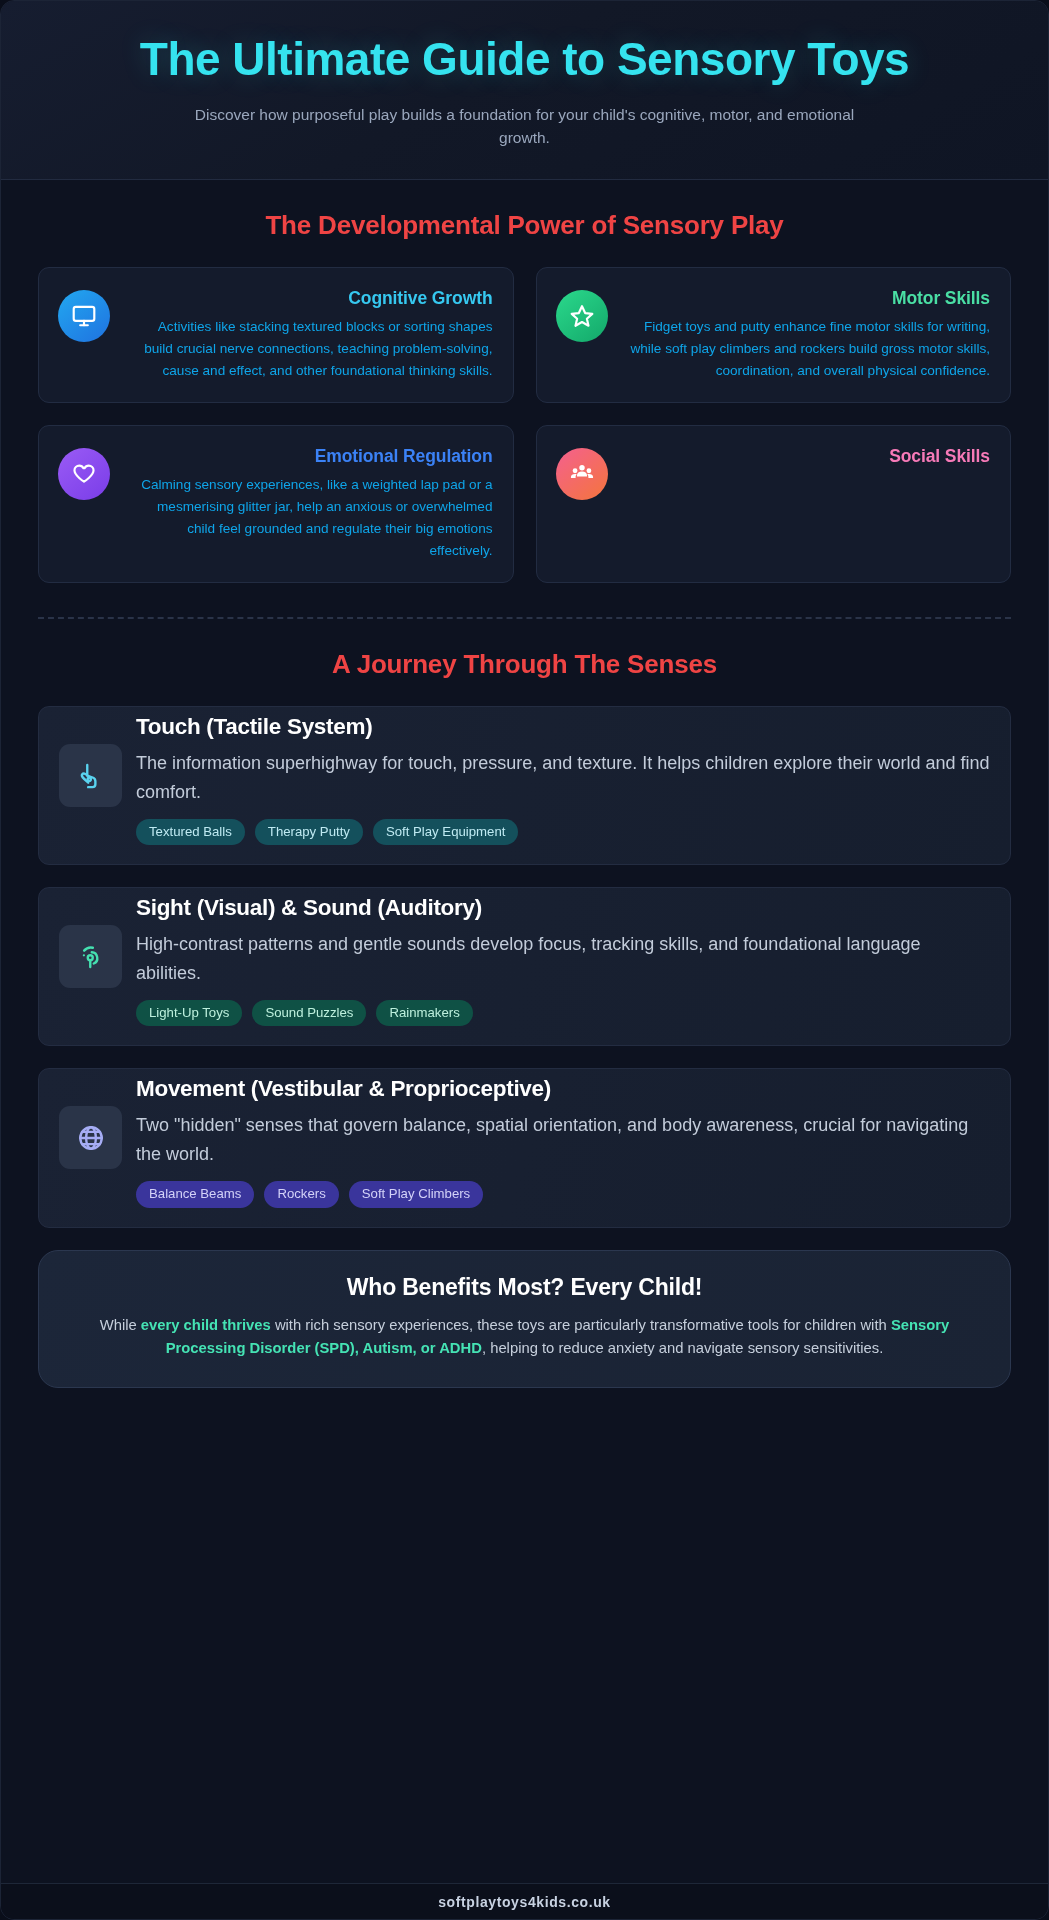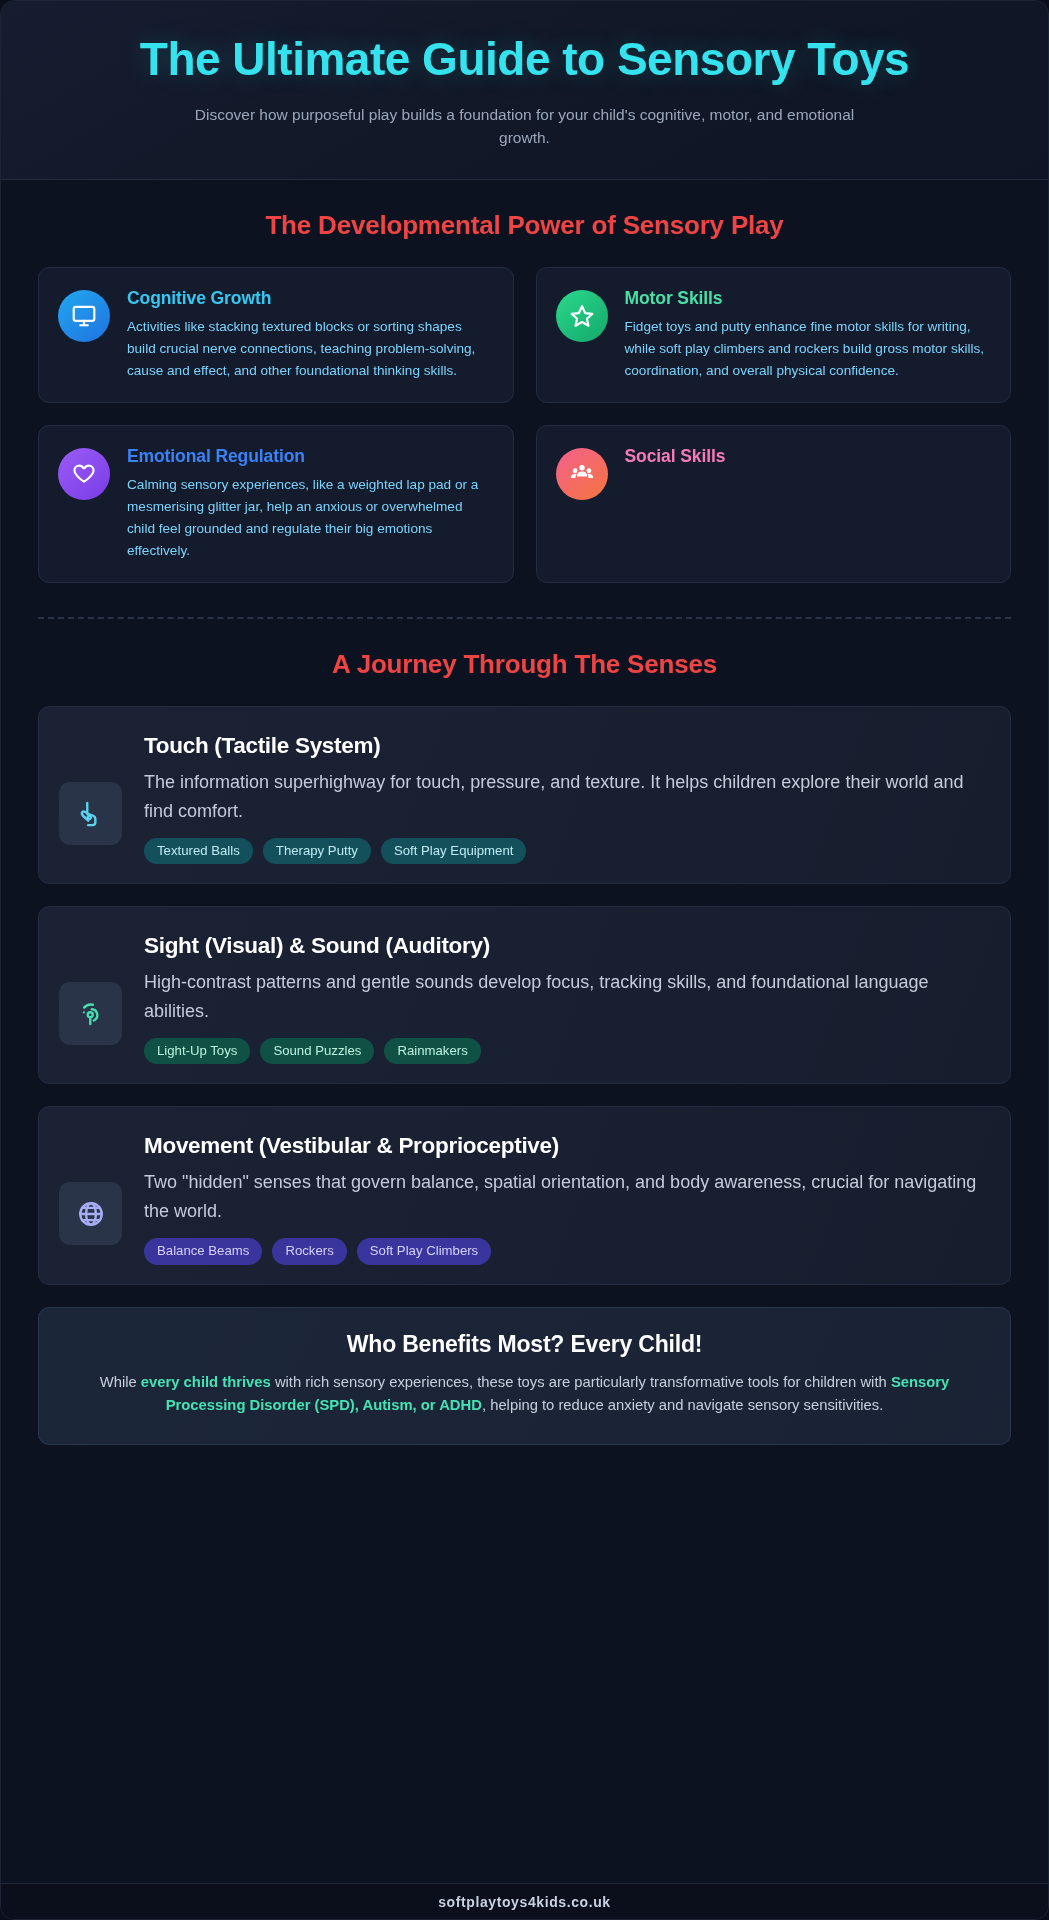--- a/index.html
+++ b/index.html
@@ -91,46 +91,46 @@
     align-items: center;
     justify-content: center;
     margin-top: 2px;
   }
   .bicon svg { width: 26px; height: 26px; }
   .bicon.g-blue   { background: linear-gradient(140deg, #22a8f0, #1f72e0); }
   .bicon.g-green  { background: linear-gradient(140deg, #2bd98c, #13a86a); }
   .bicon.g-purple { background: linear-gradient(140deg, #9a5bf5, #7a3de8); }
   .bicon.g-pink   { background: linear-gradient(140deg, #f4608f, #f4753c); }
 
-  .btext { flex: 1 1 auto; min-width: 0; }
+  .btext { flex: 1 1 auto; min-width: 0; text-align: right; }
   .btitle { font-size: 17.5px; font-weight: 700; margin-bottom: 7px; letter-spacing: -0.1px; }
   .btitle.c-blue   { color: #36c8f0; }
   .btitle.c-green  { color: #4adfa4; }
   .btitle.c-purple { color: #3b82f6; }
   .btitle.c-pink   { color: #f77ab8; }
-  .bdesc { font-size: 13.6px; line-height: 1.62; color: #7dd3fc; }
+  .bdesc { font-size: 13.6px; line-height: 1.62; color: #0ea5e9; }
 
   
   .divider {
     margin: 34px 0 0 0;
     border: 0;
     border-top: 2px dashed #2a3348;
   }
 
   
   .senses { margin-top: 30px; }
 
   .scard {
     background: linear-gradient(110deg, #1a2234 0%, #161e2e 100%);
     border: 1px solid #232c41;
     border-radius: 11px;
-    padding: 26px 20px 19px 20px;
-    display: flex;
-    gap: 22px;
-    align-items: center;
+    padding: 7px 20px 19px 20px;
+    display: flex;
+    gap: 14px;
+    align-items: flex-start;
     margin-bottom: 22px;
   }
   .sicon {
     flex: 0 0 auto;
     width: 63px;
     height: 63px;
     border-radius: 11px;
     background: #2a3448;
     display: flex;
     align-items: center;
@@ -162,21 +162,21 @@
   }
   .tag.t-cyan   { background: #14505c; color: #bfeaf2; }
   .tag.t-green  { background: #0f5145; color: #bdf0dd; }
   .tag.t-indigo { background: #3a359c; color: #d3d2f8; }
 
   
   .callout {
     margin-top: 6px;
     background: linear-gradient(115deg, #1c2639 0%, #1a2334 100%);
     border: 1px solid #2b374f;
-    border-radius: 11px;
+    border-radius: 20px;
     padding: 23px 34px 26px 34px;
     text-align: center;
   }
   .callout-title {
     font-size: 23px;
     font-weight: 700;
     color: #ffffff;
     margin-bottom: 13px;
     letter-spacing: -0.2px;
   }

